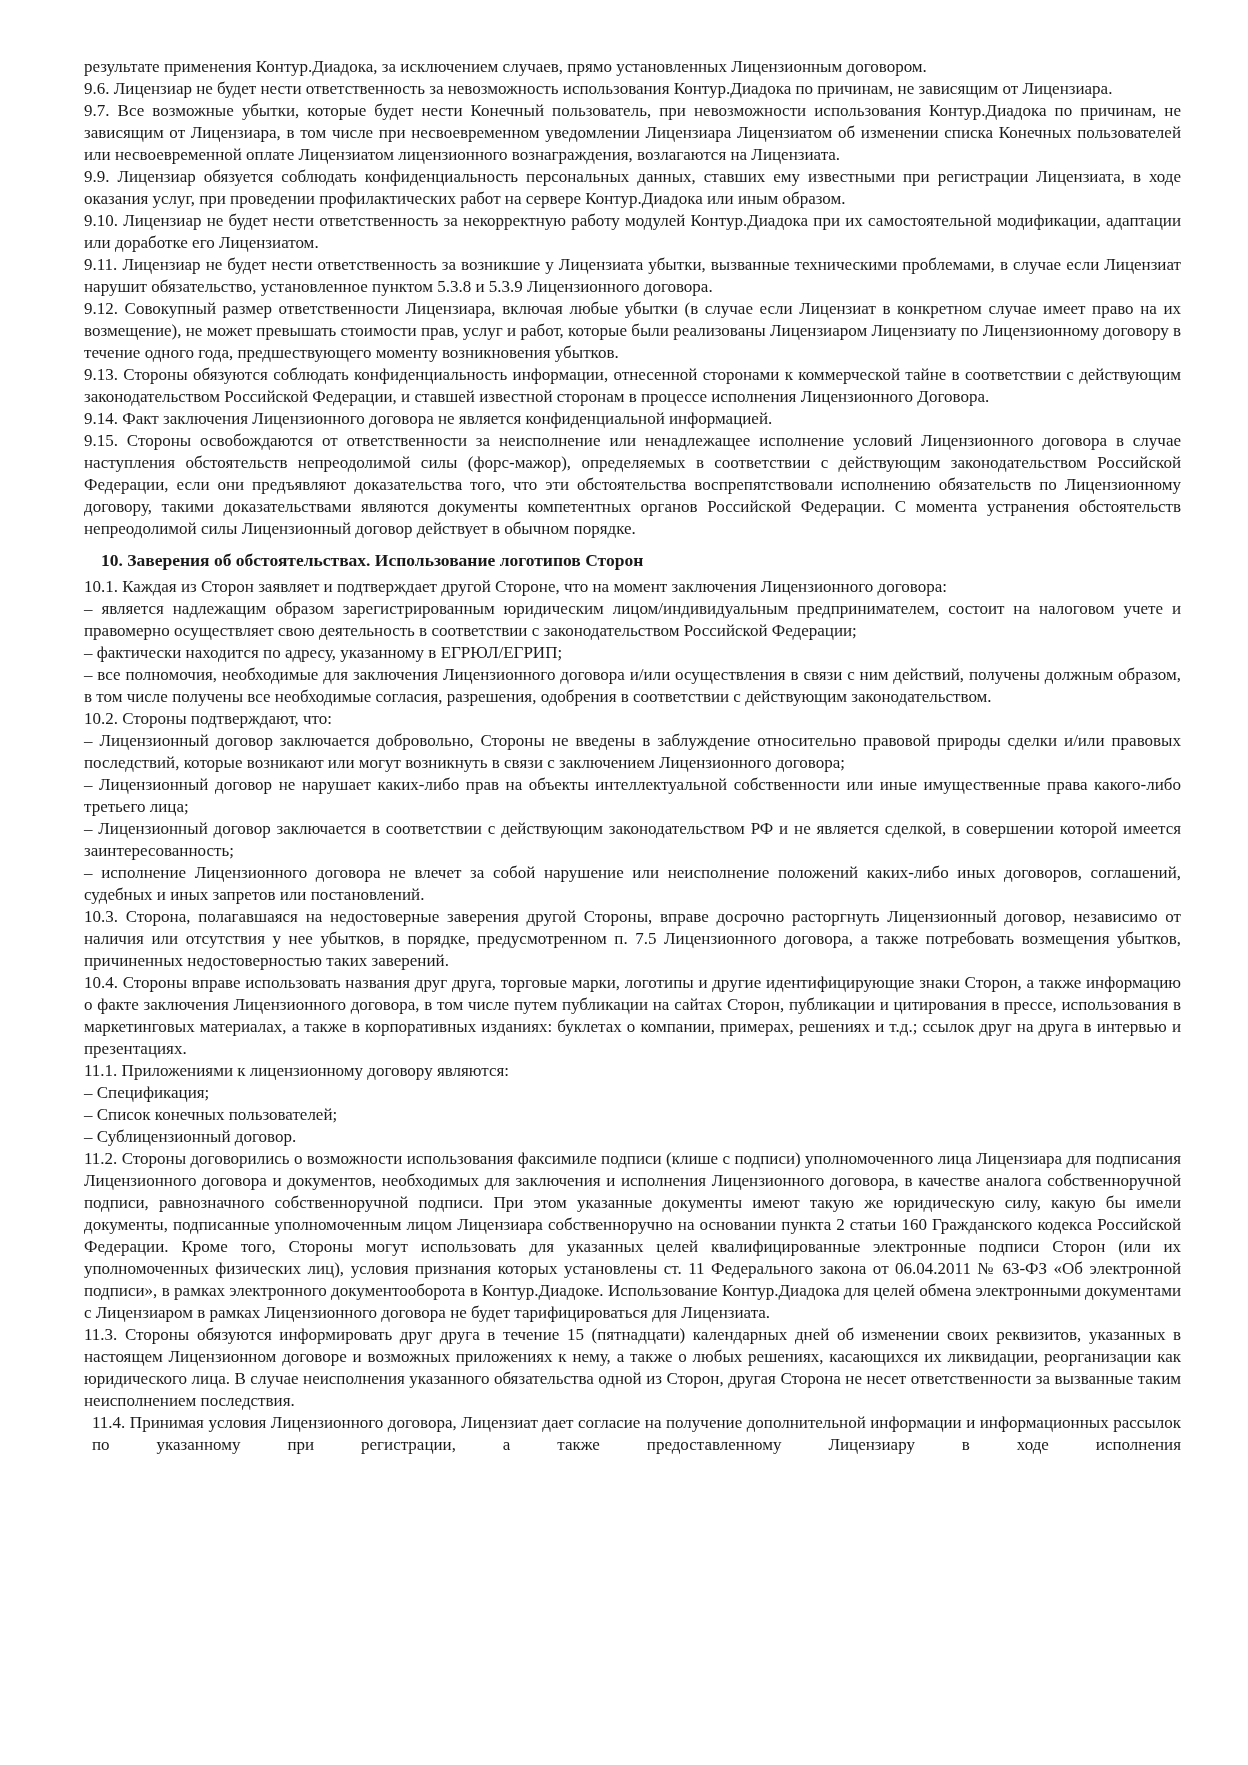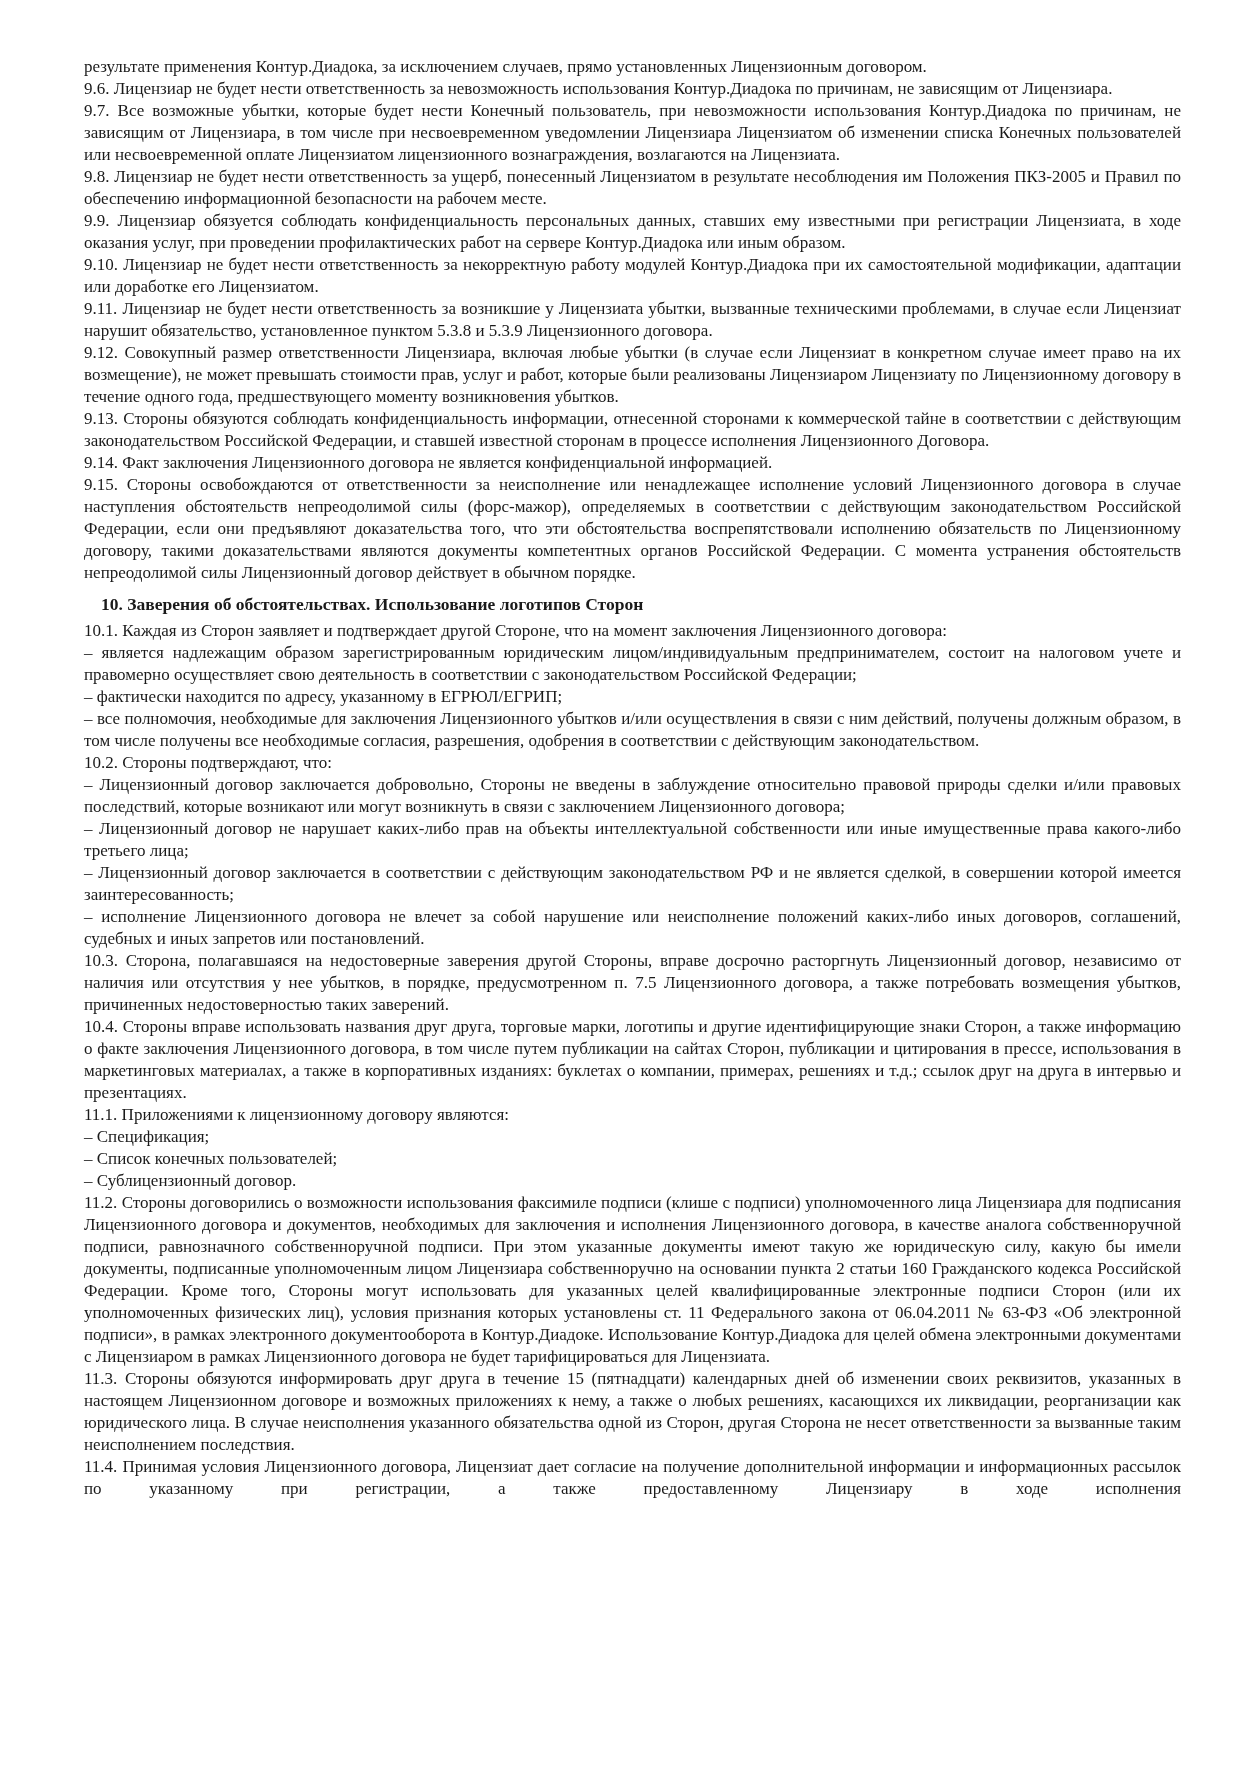--- a/index.html
+++ b/index.html
@@ -24,51 +24,51 @@
     line-height: 22px;
     text-align: justify;
   }
   .doc p {
     margin: 0;
     padding: 0;
   }
   .doc p.cont {
     
     text-align-last: justify;
+    margin-left: 8px;
   }
   .doc h2 {
     margin: 9px 0 5px 17px;
     padding: 0;
     font-size: 17.5px;
     line-height: 22px;
     font-weight: bold;
     text-align: left;
   }
 </style>
 </head>
 <body>
 
 <main class="page">
   <article class="doc" id="doc-body">
       <p>результате применения Контур.Диадока, за исключением случаев, прямо установленных Лицензионным договором.</p>
       <p>9.6. Лицензиар не будет нести ответственность за невозможность использования Контур.Диадока по причинам, не зависящим от Лицензиара.</p>
       <p>9.7. Все возможные убытки, которые будет нести Конечный пользователь, при невозможности использования Контур.Диадока по причинам, не зависящим от Лицензиара, в том числе при несвоевременном уведомлении Лицензиара Лицензиатом об изменении списка Конечных пользователей или несвоевременной оплате Лицензиатом лицензионного вознаграждения, возлагаются на Лицензиата.</p>
-      <p>9.8. Лицензиар не будет нести ответственность за ущерб, понесенный Лицензиатом в результате несоблюдения им Положения ПКЗ-2005 и Правил по обеспечению информационной безопасности на рабочем месте.</p>
       <p>9.9. Лицензиар обязуется соблюдать конфиденциальность персональных данных, ставших ему известными при регистрации Лицензиата, в ходе оказания услуг, при проведении профилактических работ на сервере Контур.Диадока или иным образом.</p>
       <p>9.10. Лицензиар не будет нести ответственность за некорректную работу модулей Контур.Диадока при их самостоятельной модификации, адаптации или доработке его Лицензиатом.</p>
       <p>9.11. Лицензиар не будет нести ответственность за возникшие у Лицензиата убытки, вызванные техническими проблемами, в случае если Лицензиат нарушит обязательство, установленное пунктом 5.3.8 и 5.3.9 Лицензионного договора.</p>
       <p>9.12. Совокупный размер ответственности Лицензиара, включая любые убытки (в случае если Лицензиат в конкретном случае имеет право на их возмещение), не может превышать стоимости прав, услуг и работ, которые были реализованы Лицензиаром Лицензиату по Лицензионному договору в течение одного года, предшествующего моменту возникновения убытков.</p>
       <p>9.13. Стороны обязуются соблюдать конфиденциальность информации, отнесенной сторонами к коммерческой тайне в соответствии с действующим законодательством Российской Федерации, и ставшей известной сторонам в процессе исполнения Лицензионного Договора.</p>
       <p>9.14. Факт заключения Лицензионного договора не является конфиденциальной информацией.</p>
       <p>9.15. Стороны освобождаются от ответственности за неисполнение или ненадлежащее исполнение условий Лицензионного договора в случае наступления обстоятельств непреодолимой силы (форс-мажор), определяемых в соответствии с действующим законодательством Российской Федерации, если они предъявляют доказательства того, что эти обстоятельства воспрепятствовали исполнению обязательств по Лицензионному договору, такими доказательствами являются документы компетентных органов Российской Федерации. С момента устранения обстоятельств непреодолимой силы Лицензионный договор действует в обычном порядке.</p>
       <h2>10. Заверения об обстоятельствах. Использование логотипов Сторон</h2>
       <p>10.1. Каждая из Сторон заявляет и подтверждает другой Стороне, что на момент заключения Лицензионного договора:</p>
       <p>– является надлежащим образом зарегистрированным юридическим лицом/индивидуальным предпринимателем, состоит на налоговом учете и правомерно осуществляет свою деятельность в соответствии с законодательством Российской Федерации;</p>
       <p>– фактически находится по адресу, указанному в ЕГРЮЛ/ЕГРИП;</p>
-      <p>– все полномочия, необходимые для заключения Лицензионного убытков и/или осуществления в связи с ним действий, получены должным образом, в том числе получены все необходимые согласия, разрешения, одобрения в соответствии с действующим законодательством.</p>
+      <p>– все полномочия, необходимые для заключения Лицензионного договора и/или осуществления в связи с ним действий, получены должным образом, в том числе получены все необходимые согласия, разрешения, одобрения в соответствии с действующим законодательством.</p>
       <p>10.2. Стороны подтверждают, что:</p>
       <p>– Лицензионный договор заключается добровольно, Стороны не введены в заблуждение относительно правовой природы сделки и/или правовых последствий, которые возникают или могут возникнуть в связи с заключением Лицензионного договора;</p>
       <p>– Лицензионный договор не нарушает каких-либо прав на объекты интеллектуальной собственности или иные имущественные права какого-либо третьего лица;</p>
       <p>– Лицензионный договор заключается в соответствии с действующим законодательством РФ и не является сделкой, в совершении которой имеется заинтересованность;</p>
       <p>– исполнение Лицензионного договора не влечет за собой нарушение или неисполнение положений каких-либо иных договоров, соглашений, судебных и иных запретов или постановлений.</p>
       <p>10.3. Сторона, полагавшаяся на недостоверные заверения другой Стороны, вправе досрочно расторгнуть Лицензионный договор, независимо от наличия или отсутствия у нее убытков, в порядке, предусмотренном п. 7.5 Лицензионного договора, а также потребовать возмещения убытков, причиненных недостоверностью таких заверений.</p>
       <p>10.4. Стороны вправе использовать названия друг друга, торговые марки, логотипы и другие идентифицирующие знаки Сторон, а также информацию о факте заключения Лицензионного договора, в том числе путем публикации на сайтах Сторон, публикации и цитирования в прессе, использования в маркетинговых материалах, а также в корпоративных изданиях: буклетах о компании, примерах, решениях и т.д.; ссылок друг на друга в интервью и презентациях.</p>
       <p>11.1. Приложениями к лицензионному договору являются:</p>
       <p>– Спецификация;</p>
       <p>– Список конечных пользователей;</p>

